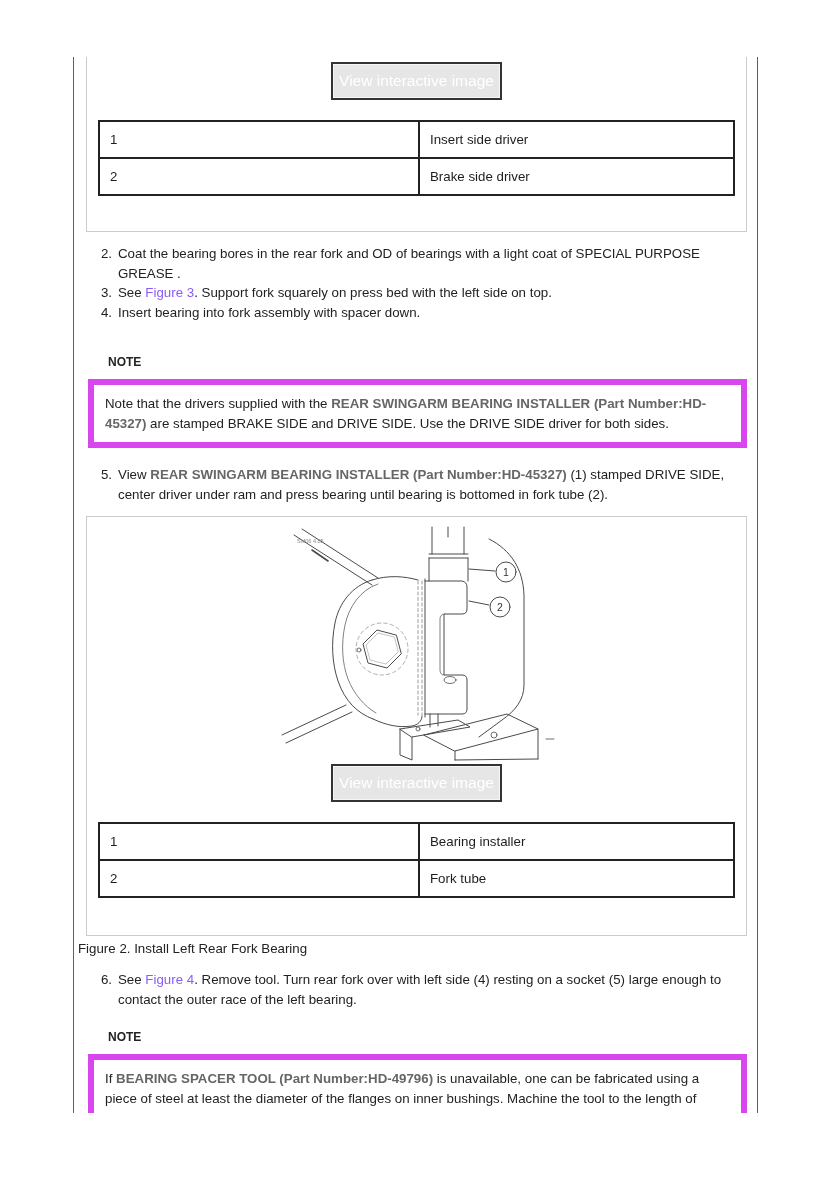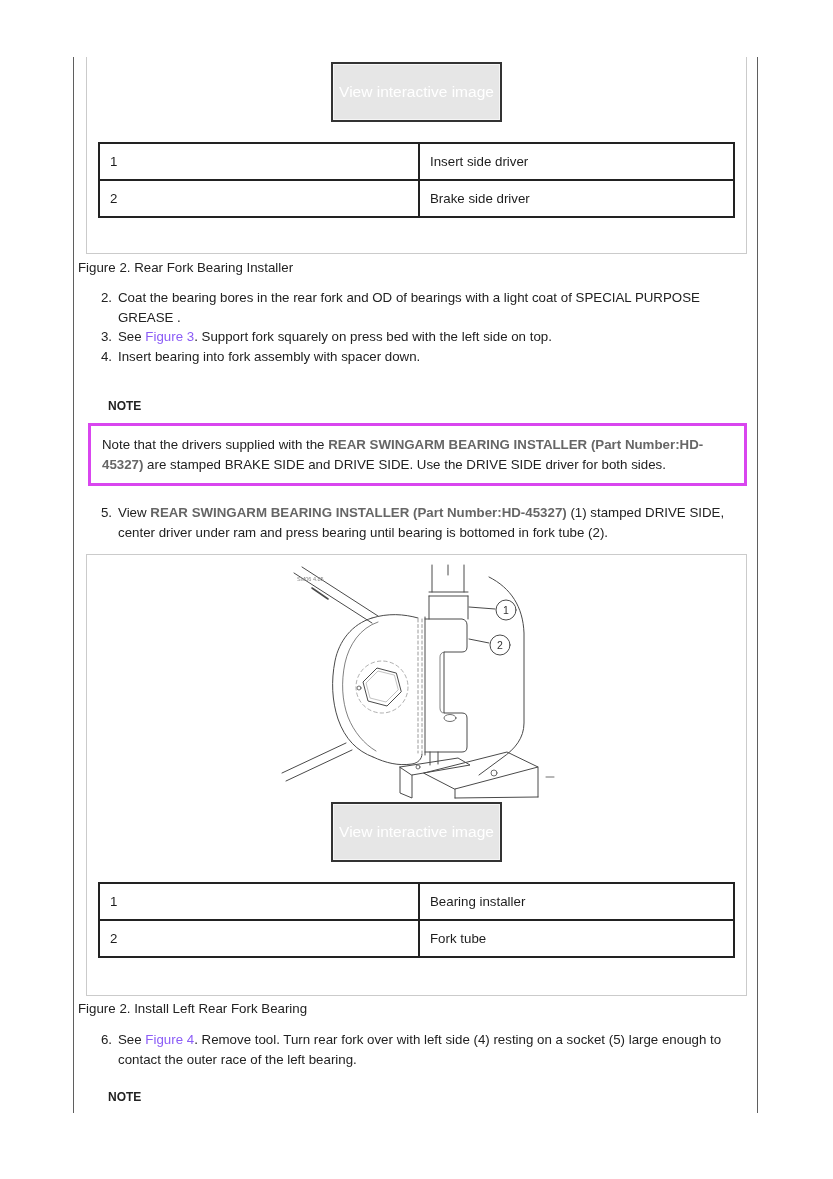--- a/index.html
+++ b/index.html
@@ -8,40 +8,40 @@
     font-size:13.3px; color:#222; }
   .page-frame { position:absolute; left:73px; top:57px; width:685px; height:1056px;
     border-left:1px solid #5f5f5f; border-right:1px solid #5f5f5f;
     overflow:hidden; background:#fff; }
 
   .figure-box { margin-left:12px; width:661px; border:1px solid #cbcbcb; background:#fff; }
   .figure-box.first { margin-top:-6px; padding-top:10px; padding-bottom:35px; }
   .figure-box.second { margin-top:12px; padding-top:6px; padding-bottom:37px; }
 
   .interactive-btn { display:flex; align-items:center; justify-content:center;
-    width:171px; height:60px; margin:0 auto;
+    width:171px; height:38px; margin:0 auto;
     background:#e6e6e6; border:2px solid #333; box-shadow:inset 0 0 0 1px #f6f6f6;
     color:#fff; font-size:15.5px; cursor:pointer; }
 
   .legend-table { width:637px; margin:20px auto 0 auto; border-collapse:collapse; }
   .legend-table td { border:2px solid #222; height:37px; padding-left:10px;
     font-size:13.3px; color:#1d1d1d; vertical-align:middle; }
   .legend-table td.num-col { width:320px; }
 
   .figure-caption { margin:5px 0 0 4px; font-size:13.3px; color:#222; line-height:17px; }
 
   .steps { margin-top:12px; }
   .step { position:relative; padding-left:44px; line-height:19.5px; width:676px; }
   .step-num { position:absolute; left:0; top:0; width:38px; text-align:right; }
   .tool-bold { font-weight:bold; color:#666; }
   .fig-link { color:#8b5cf6; text-decoration:none; cursor:pointer; }
 
   .note-heading { margin:32px 0 0 34px; font-weight:bold; font-size:12px; line-height:17px; }
   .note-heading.second { margin-top:20px; }
-  .note-box { margin:8px 0 0 14px; width:659px; border:3px solid #d946ef;
+  .note-box { margin:8px 0 0 14px; width:659px; border:6px solid #d946ef;
     padding:9px 10px 9px 11px; line-height:19.5px; background:#fff; }
 
   .step5-wrap { margin-top:17px; }
   .step6-wrap { margin-top:13px; }
   .caption-after { margin-top:4px; }
 
   .drawing-wrap { width:290px; margin:0 auto; }
   svg text { font-family:"Liberation Sans","DejaVu Sans",sans-serif; }
 </style>
 </head>
@@ -57,21 +57,20 @@
         <td class="num-col">1</td>
         <td>Insert side driver</td>
       </tr>
       <tr>
         <td class="num-col">2</td>
         <td>Brake side driver</td>
       </tr>
     </tbody>
       </table>
   </div>
-  <div class="figure-caption">Figure 2. Rear Fork Bearing Installer</div>
 
   <div class="steps">
     <div class="step">
       <span class="step-num">2.</span><span>Coat the bearing bores in the rear fork and OD of bearings with a light coat of SPECIAL PURPOSE GREASE .</span></div>
     <div class="step">
       <span class="step-num">3.</span><span>See </span><a class="fig-link">Figure 3</a><span>. Support fork squarely on press bed with the left side on top.</span></div>
     <div class="step">
       <span class="step-num">4.</span><span>Insert bearing into fork assembly with spacer down.</span></div>
   </div>
 

